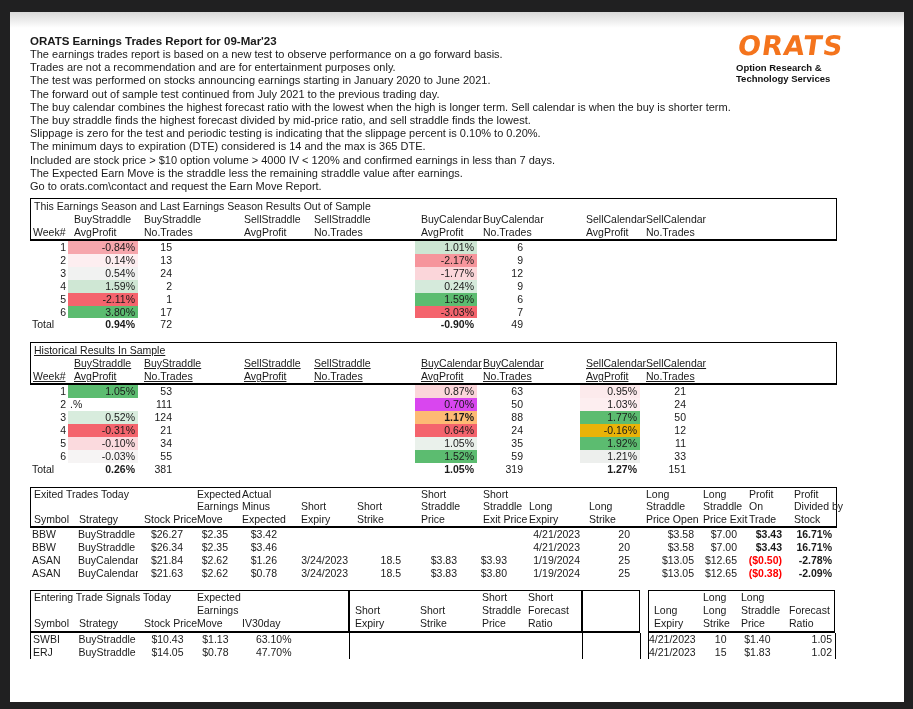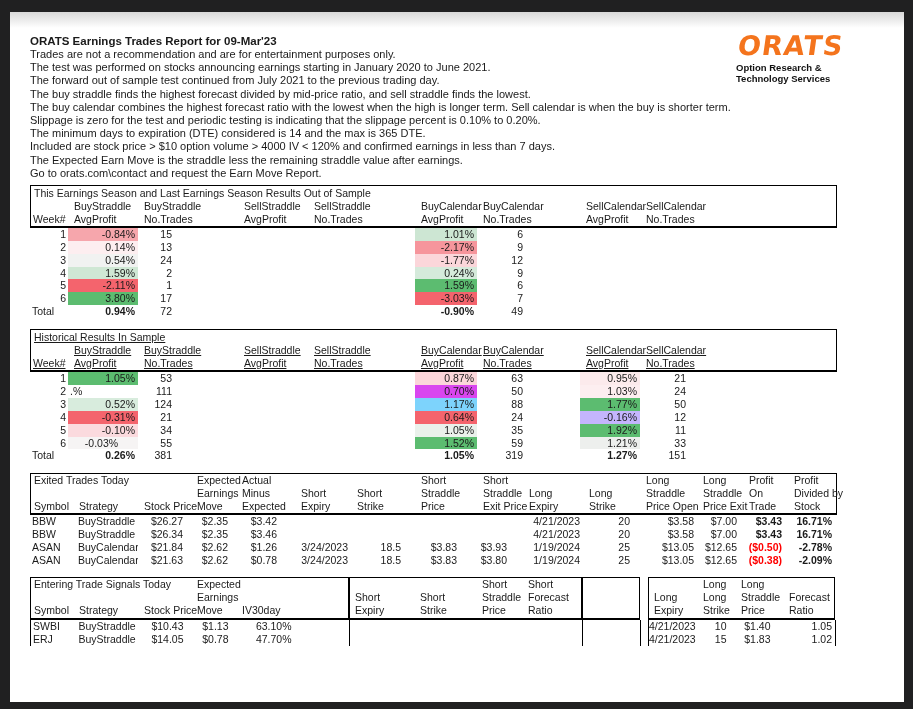--- a/index.html
+++ b/index.html
@@ -64,25 +64,26 @@
     <div class="tagline">
       <div>Option Research &amp;</div>
       <div>Technology Services</div>
     </div>
   </div>
 
   <div class="content">
     <div class="doc-title">ORATS Earnings Trades Report for 09-Mar'23</div>
 
     <div class="desc">
+      <div>The earnings trades report is based on a new test to observe performance on a go forward basis.</div>
       <div>Trades are not a recommendation and are for entertainment purposes only.</div>
       <div>The test was performed on stocks announcing earnings starting in January 2020 to June 2021.</div>
       <div>The forward out of sample test continued from July 2021 to the previous trading day.</div>
+      <div>The buy calendar combines the highest forecast ratio with the lowest when the high is longer term. Sell calendar is when the buy is shorter term.</div>
       <div>The buy straddle finds the highest forecast divided by mid-price ratio, and sell straddle finds the lowest.</div>
-      <div>The buy calendar combines the highest forecast ratio with the lowest when the high is longer term. Sell calendar is when the buy is shorter term.</div>
       <div>Slippage is zero for the test and periodic testing is indicating that the slippage percent is 0.10% to 0.20%.</div>
       <div>The minimum days to expiration (DTE) considered is 14 and the max is 365 DTE.</div>
       <div>Included are stock price &gt; $10 option volume &gt; 4000 IV &lt; 120% and confirmed earnings in less than 7 days.</div>
       <div>The Expected Earn Move is the straddle less the remaining straddle value after earnings.</div>
       <div>Go to orats.com\contact and request the Earn Move Report.</div>
     </div>
 
     <div class="box mt1" style="width:805px">
       <div class="sect-title">This Earnings Season and Last Earnings Season Results Out of Sample</div>
       <table style="width:805px">
@@ -360,60 +361,60 @@
             <td></td>
           </tr>
       <tr>
             <td class="r wk">3</td>
             <td class="r" style="background-color: rgb(216, 236, 221);">0.52%</td>
             <td class="r nt1">124</td>
             <td></td>
             <td></td>
             <td></td>
             <td></td>
-            <td class="r" style="background-color: #7dd3fc;">1.17%</td>
+            <td class="r" style="background-color: #fdba74; font-weight: bold;">1.17%</td>
             <td class="r nt2">88</td>
             <td></td>
             <td class="r" style="background-color: rgb(92, 188, 112);">1.77%</td>
             <td class="r nt2">50</td>
             <td></td>
           </tr>
       <tr>
             <td class="r wk">4</td>
             <td class="r" style="background-color: rgb(244, 100, 109);">-0.31%</td>
             <td class="r nt1">21</td>
             <td></td>
             <td></td>
             <td></td>
             <td></td>
             <td class="r" style="background-color: rgb(244, 100, 109);">0.64%</td>
             <td class="r nt2">24</td>
             <td></td>
-            <td class="r" style="background-color: #c4b5fd;">-0.16%</td>
+            <td class="r" style="background-color: #eab308;">-0.16%</td>
             <td class="r nt2">12</td>
             <td></td>
           </tr>
       <tr>
             <td class="r wk">5</td>
             <td class="r" style="background-color: rgb(251, 218, 222);">-0.10%</td>
             <td class="r nt1">34</td>
             <td></td>
             <td></td>
             <td></td>
             <td></td>
             <td class="r" style="background-color: rgb(234, 241, 235);">1.05%</td>
             <td class="r nt2">35</td>
             <td></td>
             <td class="r" style="background-color: rgb(92, 188, 112);">1.92%</td>
             <td class="r nt2">11</td>
             <td></td>
           </tr>
       <tr>
             <td class="r wk">6</td>
-            <td class="r" style="background-color: rgb(246, 244, 244); text-align: center;">-0.03%</td>
+            <td class="r" style="background-color: rgb(246, 244, 244);">-0.03%</td>
             <td class="r nt1">55</td>
             <td></td>
             <td></td>
             <td></td>
             <td></td>
             <td class="r" style="background-color: rgb(92, 188, 112);">1.52%</td>
             <td class="r nt2">59</td>
             <td></td>
             <td class="r" style="background-color: rgb(237, 239, 237);">1.21%</td>
             <td class="r nt2">33</td>

